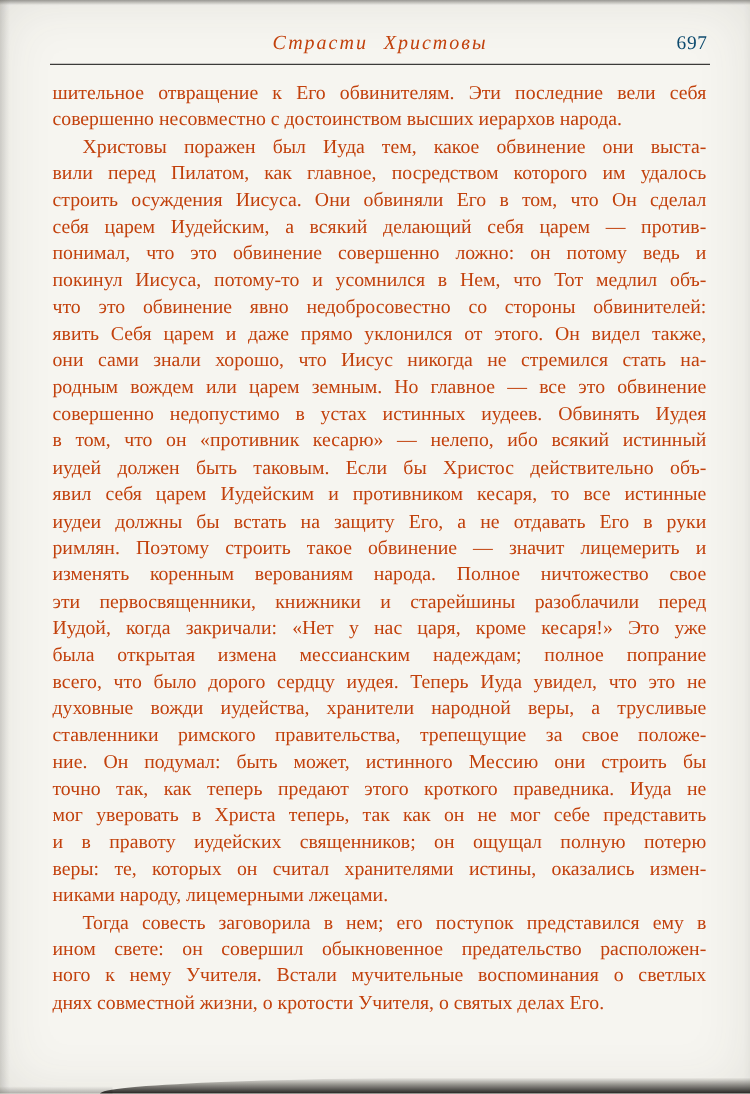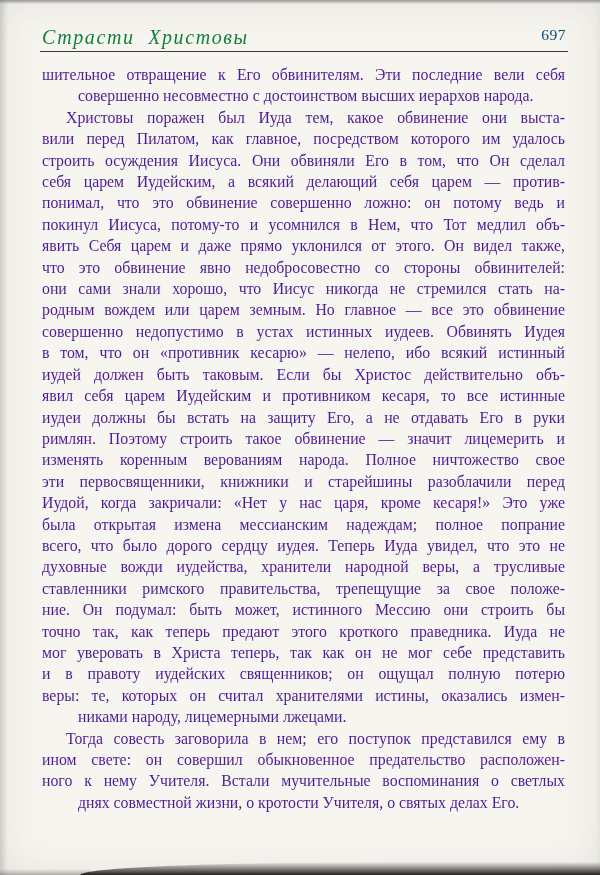--- a/index.html
+++ b/index.html
@@ -51,25 +51,26 @@
   .header {
     position: absolute;
     top: 26px;
     left: 42px;
     right: 34px;
     height: 20px;
   }
   .header .title {
     position: absolute;
     left: 0; right: 0;
+    text-align: center;
     font-style: italic;
-    font-size: 20px;
+    font-size: 16px;
     letter-spacing: 1.6px;
     word-spacing: 7px;
-    color: #15803d;
+    color: #c2410c;
   }
   .header .pagenum {
     position: absolute;
     right: 0;
     top: 0;
     font-size: 15.5px;
     letter-spacing: 0.5px;
     color: #0c4a6e;
   }
   .rule {
@@ -83,25 +84,24 @@
     position: absolute;
     top: 64px;
     left: 42px;
     right: 35px;
   }
   .line {
     font-size: 15.8px;
     line-height: 21.4px;
     text-align: justify;
     text-align-last: justify;
-    color: #4c1d95;
+    color: #c2410c;
   }
   .line.last {
     text-align-last: left;
-    margin-left: 36px;
   }
   .line.indent {
     text-indent: 24px;
   }
 </style>
 </head>
 <body>
 
 <div class="scan">
   <div class="edge-top"></div>
@@ -116,22 +116,22 @@
 
   <div class="body">
       <div class="line">шительное отвращение к Его обвинителям. Эти последние вели себя</div>
       <div class="line last">совершенно несовместно с достоинством высших иерархов народа.</div>
       <div class="line indent">Христовы поражен был Иуда тем, какое обвинение они выста-</div>
       <div class="line">вили перед Пилатом, как главное, посредством которого им удалось</div>
       <div class="line">строить осуждения Иисуса. Они обвиняли Его в том, что Он сделал</div>
       <div class="line">себя царем Иудейским, а всякий делающий себя царем — против-</div>
       <div class="line">понимал, что это обвинение совершенно ложно: он потому ведь и</div>
       <div class="line">покинул Иисуса, потому-то и усомнился в Нем, что Тот медлил объ-</div>
+      <div class="line">что это обвинение явно недобросовестно со стороны обвинителей:</div>
       <div class="line">явить Себя царем и даже прямо уклонился от этого. Он видел также,</div>
-      <div class="line">что это обвинение явно недобросовестно со стороны обвинителей:</div>
       <div class="line">они сами знали хорошо, что Иисус никогда не стремился стать на-</div>
       <div class="line">родным вождем или царем земным. Но главное — все это обвинение</div>
       <div class="line">совершенно недопустимо в устах истинных иудеев. Обвинять Иудея</div>
       <div class="line">в том, что он «противник кесарю» — нелепо, ибо всякий истинный</div>
       <div class="line">иудей должен быть таковым. Если бы Христос действительно объ-</div>
       <div class="line">явил себя царем Иудейским и противником кесаря, то все истинные</div>
       <div class="line">иудеи должны бы встать на защиту Его, а не отдавать Его в руки</div>
       <div class="line">римлян. Поэтому строить такое обвинение — значит лицемерить и</div>
       <div class="line">изменять коренным верованиям народа. Полное ничтожество свое</div>
       <div class="line">эти первосвященники, книжники и старейшины разоблачили перед</div>

